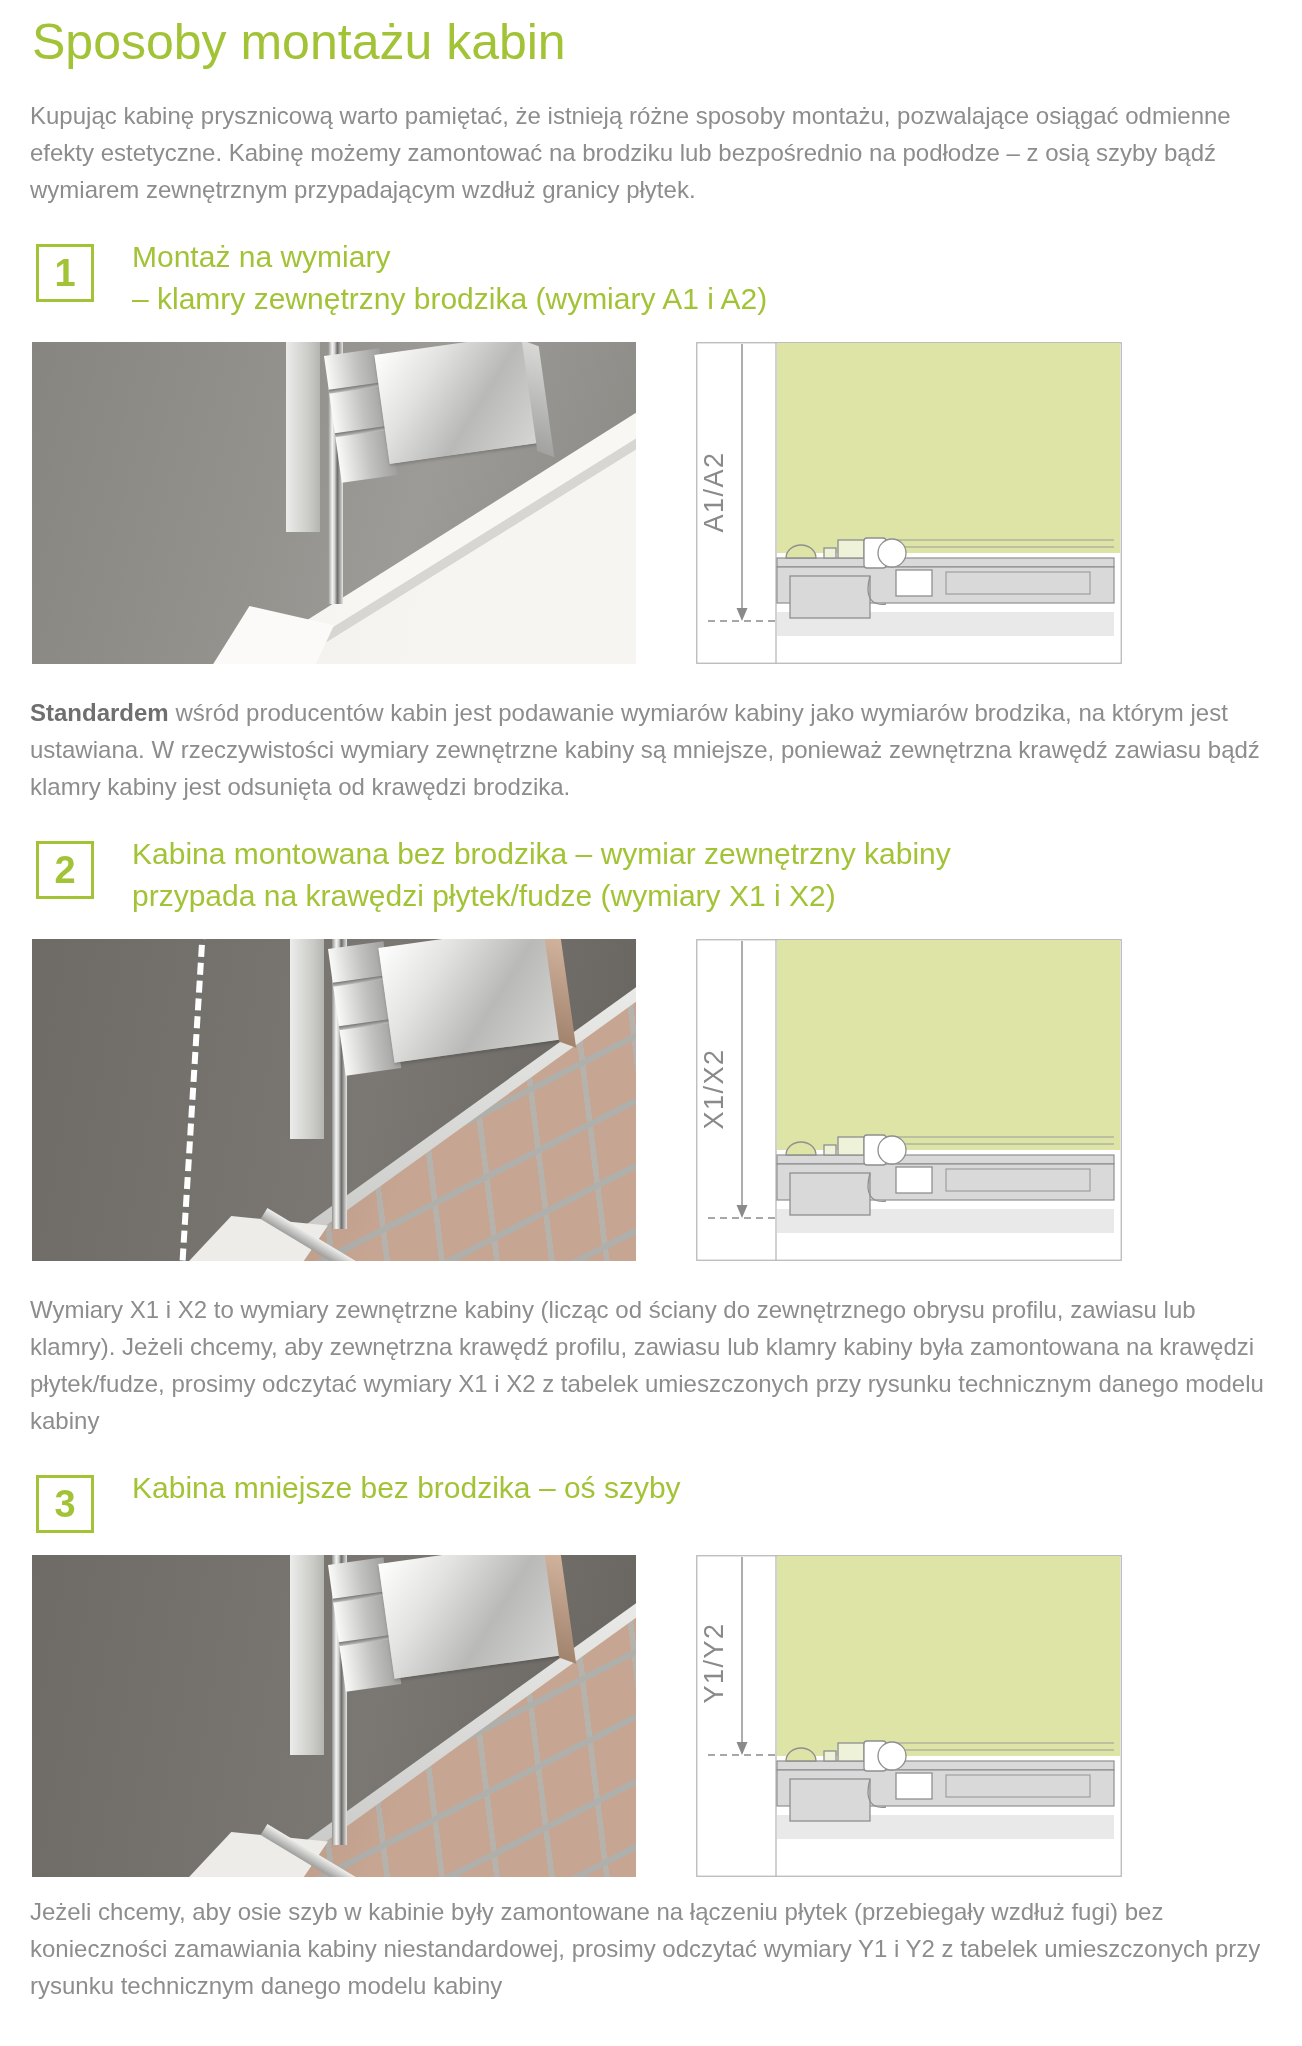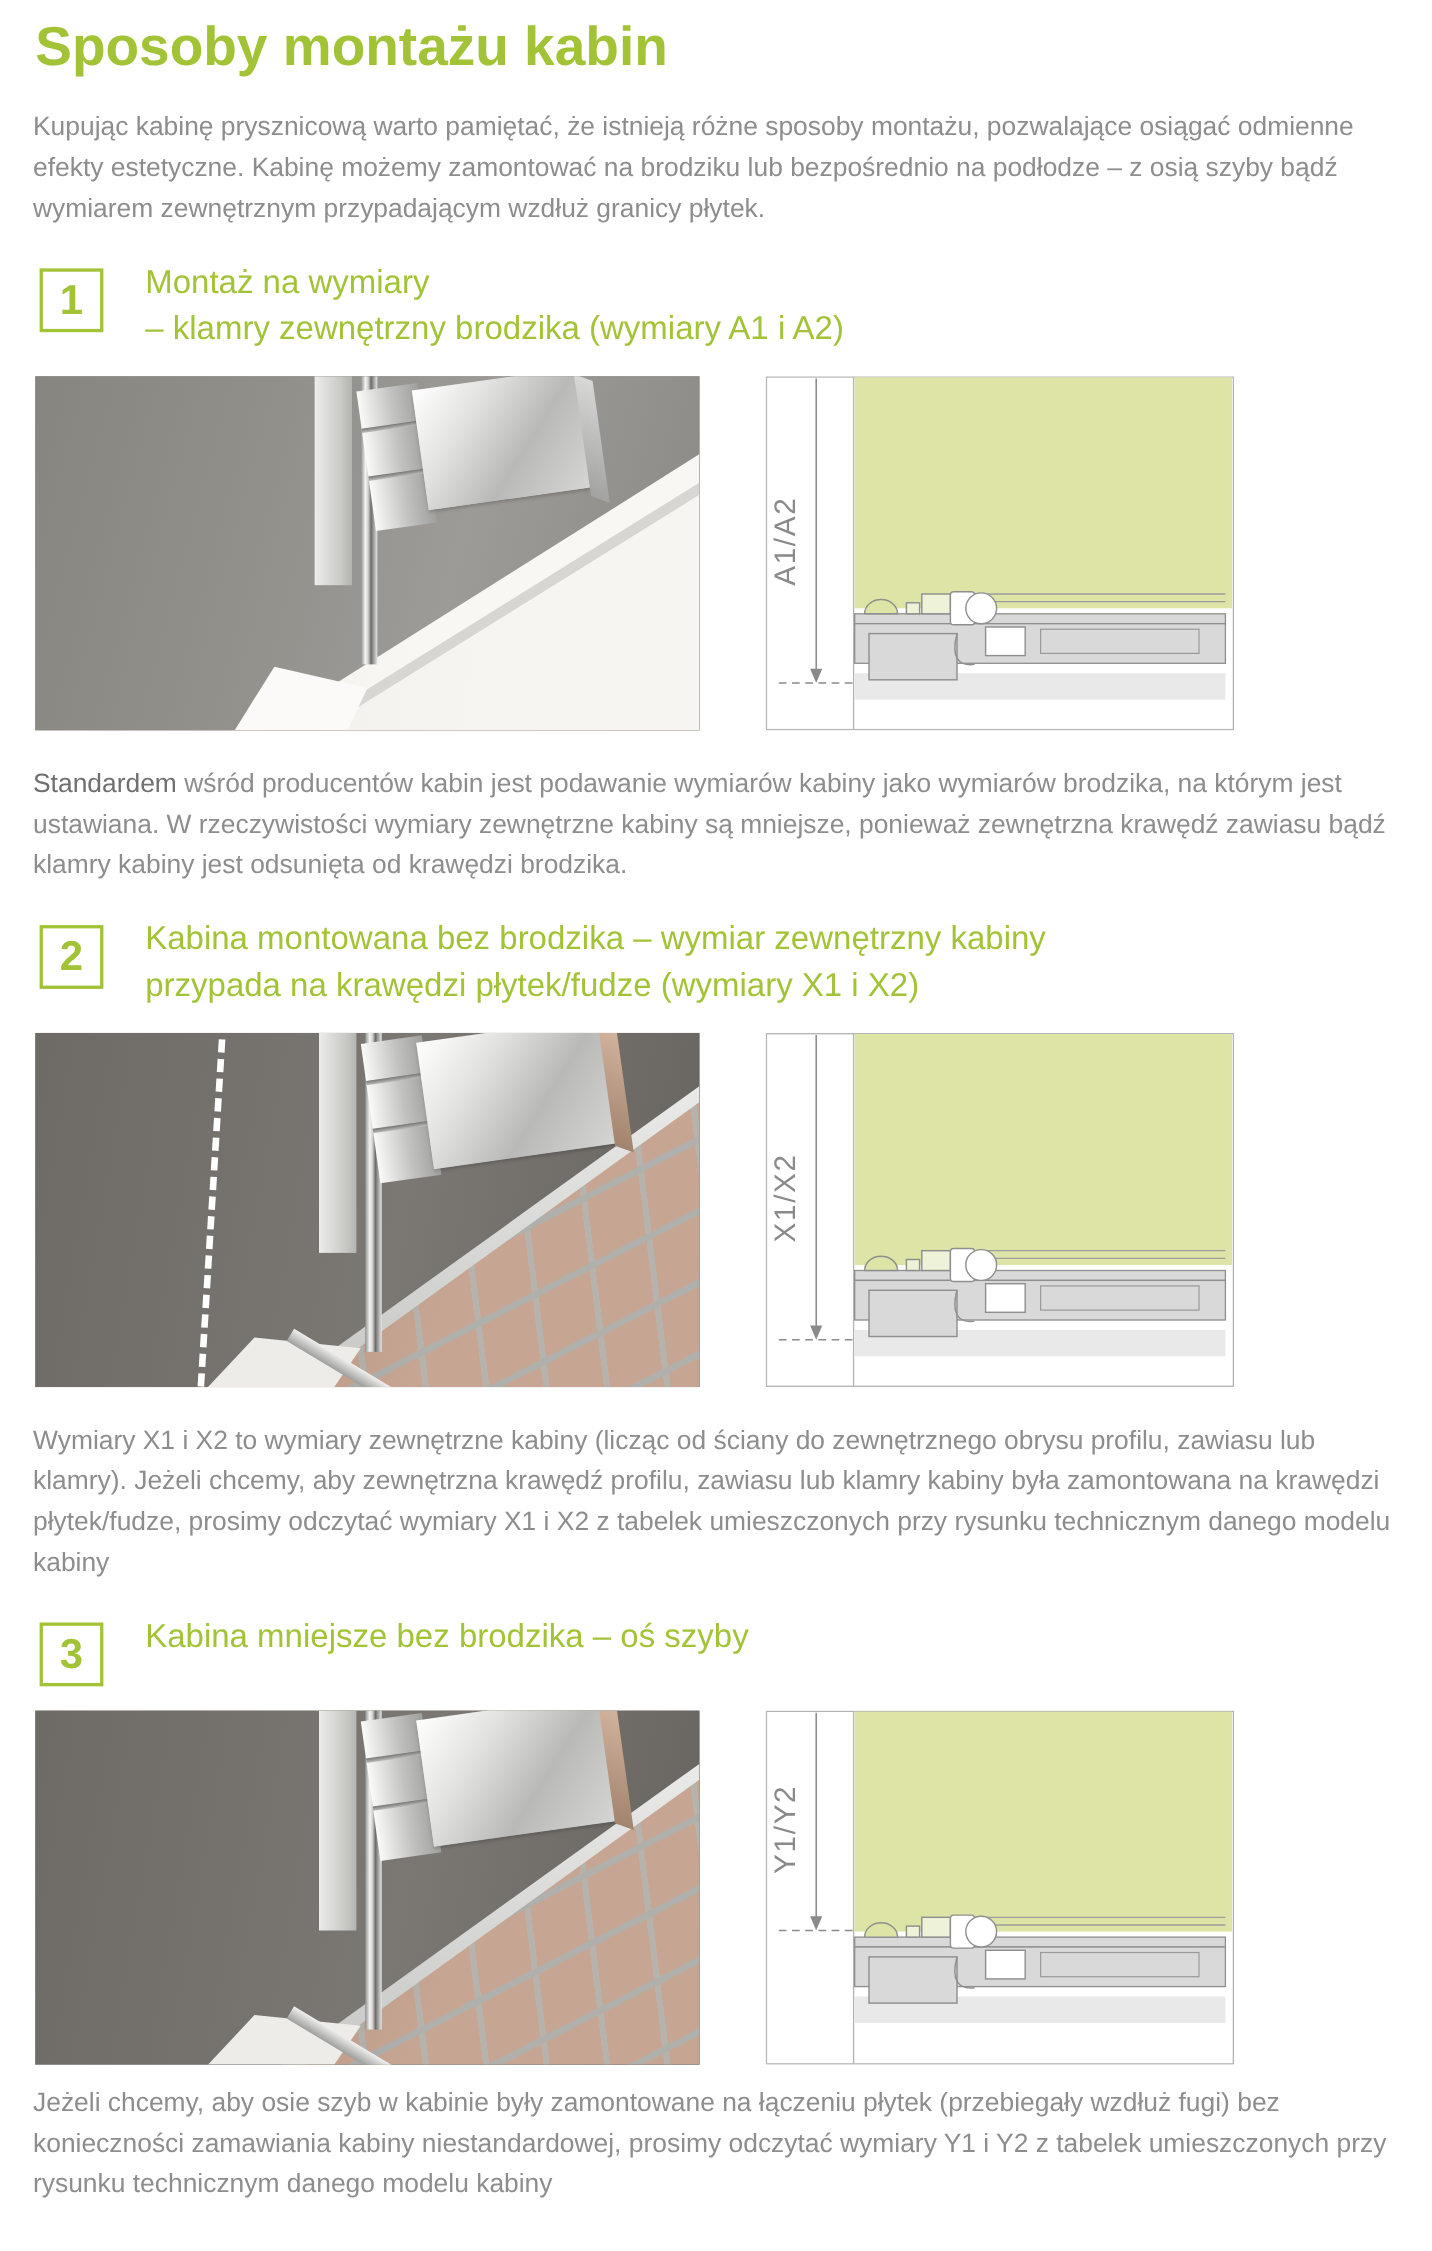--- a/index.html
+++ b/index.html
@@ -5,31 +5,31 @@
   html,body{margin:0;padding:0;}
   body{
     width:1302px;height:2046px;overflow:hidden;background:#ffffff;
     font-family:"Liberation Sans", sans-serif;
     -webkit-font-smoothing:antialiased;
   }
   .page{position:relative;width:1302px;height:2046px;padding:0 30px;box-sizing:border-box;}
 
   
   .page-title{
-    margin:12px 0 0 2px;font-size:50px;line-height:60px;font-weight:700;
+    margin:12px 0 0 2px;font-size:50px;line-height:60px;font-weight:400;
     color:#a3c337;letter-spacing:0;
   }
   .body-par{
     margin:0;font-size:24px;line-height:37px;color:#8d8d8d;width:1234px;
     hyphens:auto;
   }
   .intro{margin-top:25px;}
   .note{margin-top:30px;}
   .note-3{margin-top:16px;}
-  .note b{color:#6f6f6f;font-weight:400;text-align:center;}
+  .note b{color:#6f6f6f;font-weight:700;text-align:center;}
 
   
   .sec-head{display:flex;align-items:flex-start;margin:28px 0 0 6px;}
   .num-box{
     width:52px;height:52px;margin-top:8px;border:3px solid #a3c337;
     display:flex;align-items:center;justify-content:center;flex:0 0 auto;
     color:#a3c337;font-size:38px;font-weight:700;line-height:1;background:#fff;
   }
   .sec-title{margin-left:38px;color:#a3c337;font-size:30px;line-height:42px;font-weight:400;}
 

